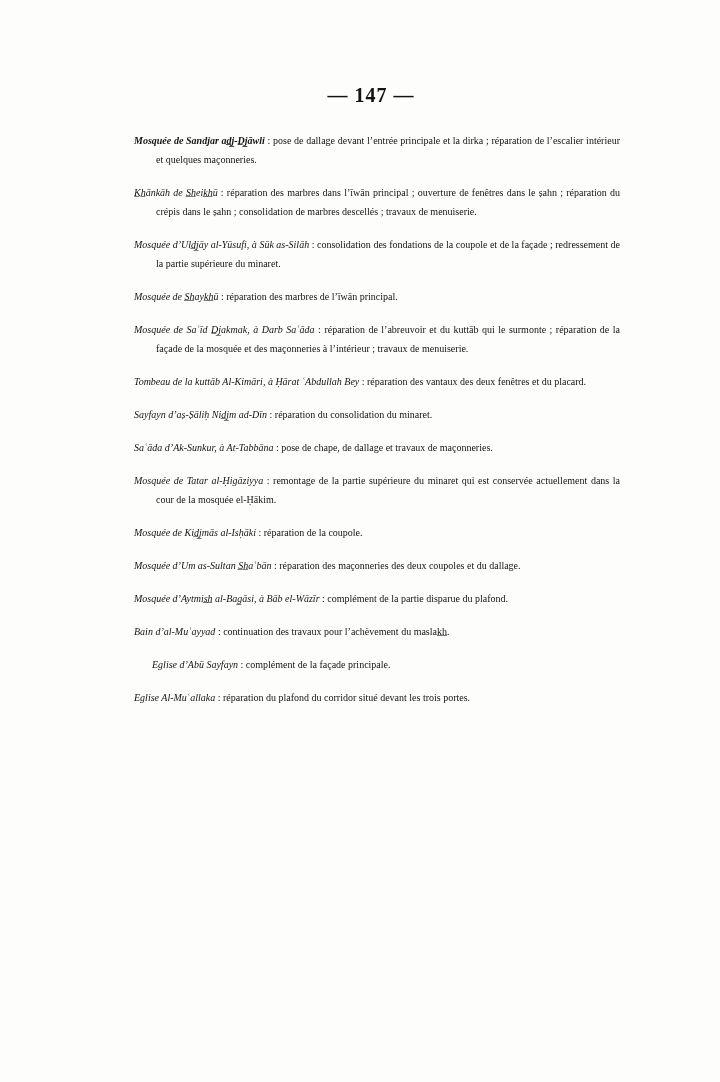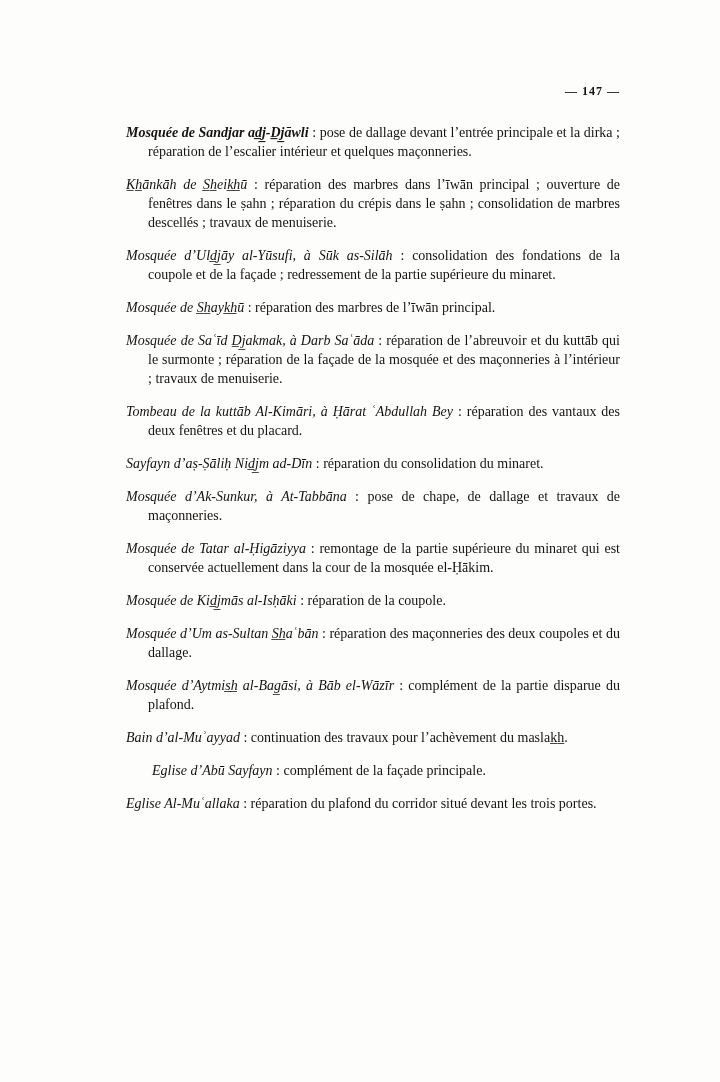--- a/index.html
+++ b/index.html
@@ -16,34 +16,34 @@
     color: #151310;
     font-family: "Liberation Serif", "DejaVu Serif", serif;
     overflow: hidden;
     box-sizing: border-box;
   }
   .content {
     box-sizing: border-box;
     padding: 84px 100px 0 122px;
   }
   .page-number {
-    text-align: right;
+    text-align: center;
     font-weight: bold;
-    font-size: 12px;
+    font-size: 20px;
     letter-spacing: 1px;
     margin-bottom: 24px;
   }
   .entries {
     width: 100%;
   }
   .entry {
-    font-size: 14px;
+    font-size: 10px;
     line-height: 19px;
     text-align: justify;
-    margin: 0 0 14px 4px;
+    margin: 0 0 14px 12px;
     padding-left: 22px;
     text-indent: -22px;
   }
   .entry-name {
     font-style: italic;
   }
   .entry.bold .entry-name {
     font-weight: bold;
   }
   .entry.extra-indent {
@@ -57,21 +57,21 @@
   <div class="content">
     <div class="page-number">— 147 —</div>
     <div class="entries">
         <p class="entry bold"><span class="entry-name">Mosquée de Sandjar ad̲j̲-D̲j̲āwli</span><span class="entry-body"> : pose de dallage devant l’entrée principale et la dirka ; réparation de l’escalier intérieur et quelques maçonneries.</span></p>
         <p class="entry"><span class="entry-name">K̲h̲ānkāh de S̲h̲eik̲h̲ū</span><span class="entry-body"> : réparation des marbres dans l’īwān principal ; ouverture de fenêtres dans le ṣahn ; réparation du crépis dans le ṣahn ; consolidation de marbres descellés ; travaux de menuiserie.</span></p>
         <p class="entry"><span class="entry-name">Mosquée d’Uld̲j̲āy al-Yūsufi, à Sūk as-Silāh</span><span class="entry-body"> : consolidation des fondations de la coupole et de la façade ; redressement de la partie supérieure du minaret.</span></p>
         <p class="entry"><span class="entry-name">Mosquée de S̲h̲ayk̲h̲ū</span><span class="entry-body"> : réparation des marbres de l’īwān principal.</span></p>
         <p class="entry"><span class="entry-name">Mosquée de Saʿīd D̲j̲akmak, à Darb Saʿāda</span><span class="entry-body"> : réparation de l’abreuvoir et du kuttāb qui le surmonte ; réparation de la façade de la mosquée et des maçonneries à l’intérieur ; travaux de menuiserie.</span></p>
         <p class="entry"><span class="entry-name">Tombeau de la kuttāb Al-Kimāri, à Ḥārat ʿAbdullah Bey</span><span class="entry-body"> : réparation des vantaux des deux fenêtres et du placard.</span></p>
         <p class="entry"><span class="entry-name">Sayfayn d’aṣ-Ṣāliḥ Nid̲j̲m ad-Dīn</span><span class="entry-body"> : réparation du consolidation du minaret.</span></p>
-        <p class="entry"><span class="entry-name">Mosquée d’Ak-Sunkur, à At-Tabbāna</span><span class="entry-body"> :  pose de chape, de dallage et travaux de maçonneries.</span></p>
+        <p class="entry"><span class="entry-name">Saʿāda d’Ak-Sunkur, à At-Tabbāna</span><span class="entry-body"> :  pose de chape, de dallage et travaux de maçonneries.</span></p>
         <p class="entry"><span class="entry-name">Mosquée de Tatar al-Ḥigāziyya</span><span class="entry-body"> : remontage de la partie supérieure du minaret qui est conservée actuellement dans la cour de la mosquée el-Ḥākim.</span></p>
         <p class="entry"><span class="entry-name">Mosquée de Kid̲j̲mās al-Isḥāki</span><span class="entry-body"> : réparation de la coupole.</span></p>
         <p class="entry"><span class="entry-name">Mosquée d’Um as-Sultan S̲h̲aʿbān</span><span class="entry-body"> : réparation des maçonneries des deux coupoles et du dallage.</span></p>
         <p class="entry"><span class="entry-name">Mosquée d’Aytmis̲h̲ al-Bag̲āsi, à Bāb el-Wāzīr</span><span class="entry-body"> : complément de la partie disparue du plafond.</span></p>
         <p class="entry"><span class="entry-name">Bain d’al-Muʾayyad</span><span class="entry-body"> : continuation des travaux pour l’achèvement du maslak̲h̲.</span></p>
         <p class="entry extra-indent"><span class="entry-name">Eglise d’Abū Sayfayn</span><span class="entry-body"> : complément de la façade principale.</span></p>
         <p class="entry"><span class="entry-name">Eglise Al-Muʿallaka</span><span class="entry-body"> : réparation du plafond du corridor situé devant les trois portes.</span></p>
       </div>
   </div>
 </div>

